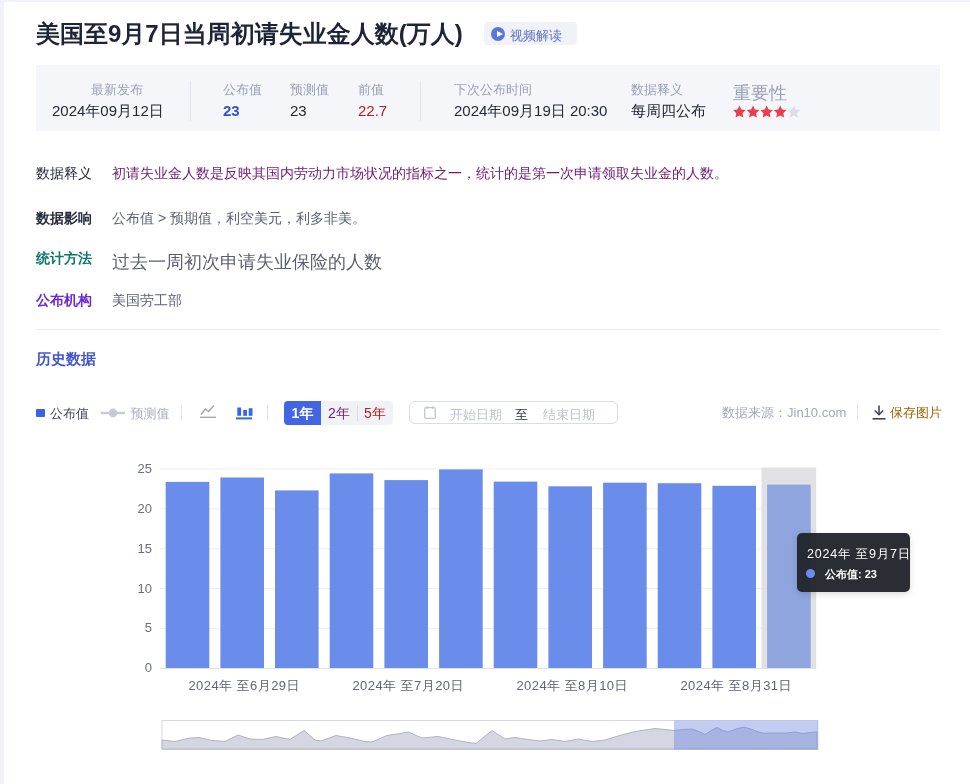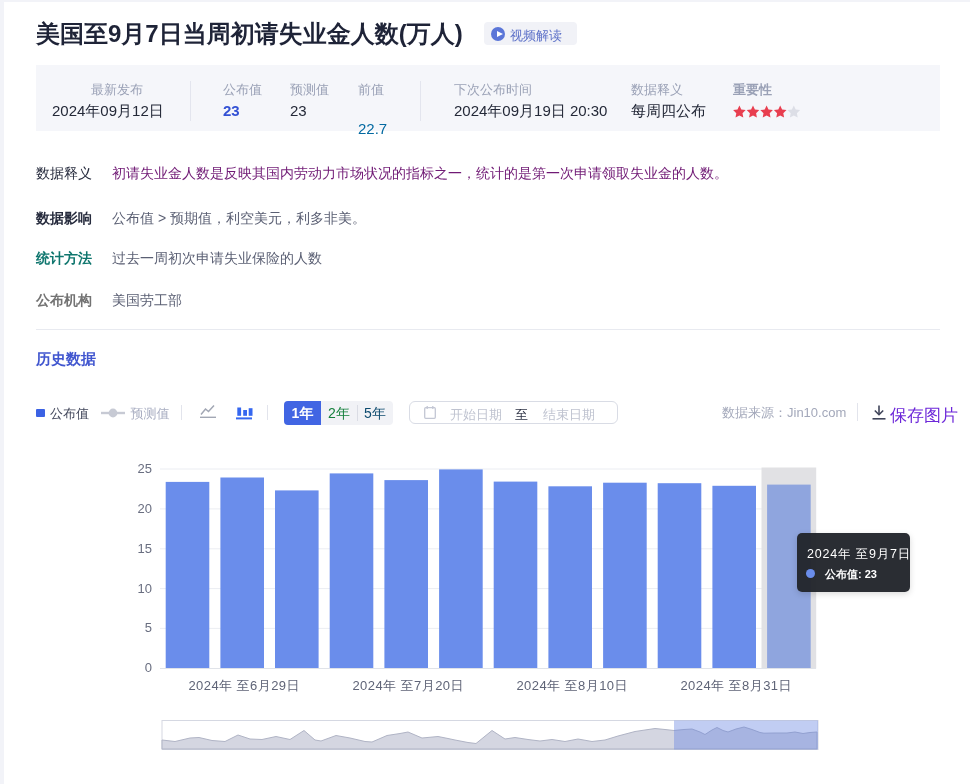--- a/index.html
+++ b/index.html
@@ -26,51 +26,51 @@
   <div class="abs lbl" style="left:52px;top:81px;font-size:13px;color:#9aa1b6;margin-left:39px;">最新发布</div>
   <div class="abs" style="left:52px;top:102px;font-size:15px;color:#242938;">2024年09月12日</div>
 
   <div class="abs" style="left:223px;top:81px;font-size:13px;color:#9aa1b6;">公布值</div>
   <div class="abs" style="left:223px;top:102px;font-size:15px;font-weight:700;color:#3351d4;">23</div>
 
   <div class="abs" style="left:290px;top:81px;font-size:13px;color:#9aa1b6;">预测值</div>
   <div class="abs" style="left:290px;top:102px;font-size:15px;color:#242938;">23</div>
 
   <div class="abs" style="left:358px;top:81px;font-size:13px;color:#9aa1b6;">前值</div>
-  <div class="abs" style="left:358px;top:120px;font-size:15px;color:#0369a1;">22.7</div>
+  <div class="abs" style="left:358px;top:102px;font-size:15px;color:#b91c1c;">22.7</div>
 
   <div class="abs" style="left:454px;top:81px;font-size:13px;color:#9aa1b6;">下次公布时间</div>
   <div class="abs" style="left:454px;top:102px;font-size:15px;color:#242938;">2024年09月19日 20:30</div>
 
   <div class="abs" style="left:631px;top:81px;font-size:13px;color:#9aa1b6;">数据释义</div>
   <div class="abs" style="left:631px;top:102px;font-size:15px;color:#242938;">每周四公布</div>
 
-  <div class="abs" style="left:733px;top:81px;font-size:13px;color:#9aa1b6;font-weight:bold;">重要性</div>
+  <div class="abs" style="left:733px;top:81px;font-size:18px;color:#9aa1b6;">重要性</div>
   <div class="abs" style="left:733px;top:105px;">
     <svg width="70" height="14" viewBox="0 0 70 14">
       <g fill="#e83e4f">
         <path d="M6.4 0.5 L8.3 4.6 12.7 5.1 9.5 8.2 10.3 12.6 6.4 10.4 2.5 12.6 3.3 8.2 0.1 5.1 4.5 4.6 Z"></path>
         <path d="M20 0.5 L21.9 4.6 26.3 5.1 23.1 8.2 23.9 12.6 20 10.4 16.1 12.6 16.9 8.2 13.7 5.1 18.1 4.6 Z"></path>
         <path d="M33.6 0.5 L35.5 4.6 39.9 5.1 36.7 8.2 37.5 12.6 33.6 10.4 29.7 12.6 30.5 8.2 27.3 5.1 31.7 4.6 Z"></path>
         <path d="M47.2 0.5 L49.1 4.6 53.5 5.1 50.3 8.2 51.1 12.6 47.2 10.4 43.3 12.6 44.1 8.2 40.9 5.1 45.3 4.6 Z"></path>
       </g>
       <path fill="#dcdee6" d="M60.8 0.5 L62.7 4.6 67.1 5.1 63.9 8.2 64.7 12.6 60.8 10.4 56.9 12.6 57.7 8.2 54.5 5.1 58.9 4.6 Z"></path>
     </svg>
   </div>
 
   <div class="abs" style="left:36px;top:165px;font-size:14px;font-weight:400;color:#262b3d;text-align:right;">数据释义</div>
   <div class="abs" style="left:112px;top:165px;font-size:14px;color:#701a75;">初请失业金人数是反映其国内劳动力市场状况的指标之一，统计的是第一次申请领取失业金的人数。</div>
 
   <div class="abs" style="left:36px;top:210px;font-size:14px;font-weight:700;color:#262b3d;">数据影响</div>
   <div class="abs" style="left:112px;top:210px;font-size:14px;color:#5a5f73;">公布值 &gt; 预期值，利空美元，利多非美。</div>
 
   <div class="abs" style="left:36px;top:250px;font-size:14px;font-weight:700;color:#0f766e;">统计方法</div>
-  <div class="abs" style="left:112px;top:250px;font-size:14px;color:#5a5f73;">过去一周初次申请失业保险的人数</div>
+  <div class="abs" style="left:112px;top:250px;font-size:18px;color:#5a5f73;">过去一周初次申请失业保险的人数</div>
 
-  <div class="abs" style="left:36px;top:292px;font-size:14px;font-weight:700;color:#737373;">公布机构</div>
+  <div class="abs" style="left:36px;top:292px;font-size:14px;font-weight:700;color:#6d28d9;">公布机构</div>
   <div class="abs" style="left:112px;top:292px;font-size:14px;color:#5a5f73;">美国劳工部</div>
 
   <div class="abs" style="left:36px;top:329px;width:904px;height:1px;background:#e8eaf0;"></div>
 
   <div class="abs" style="left:36px;top:350px;font-size:15px;font-weight:700;color:#4156cf;">历史数据</div>
 
   <div class="abs" style="left:36px;top:408.5px;width:8.5px;height:8.5px;background:#3b62e4;border-radius:1px;"></div>
   <div class="abs" style="left:50px;top:404.5px;font-size:13px;color:#42475b;">公布值</div>
 
   <svg class="abs" style="left:101px;top:407px;" width="24" height="12" viewBox="0 0 24 12">
@@ -91,42 +91,42 @@
     <rect x="7.2" y="3" width="3.8" height="5.8" fill="#3567f0"></rect>
     <rect x="12.7" y="1.2" width="3.8" height="7.6" fill="#3567f0"></rect>
     <rect x="0" y="10.4" width="16" height="2" fill="#3567f0"></rect>
   </svg>
 
   <div class="abs" style="left:267px;top:405px;width:1px;height:15px;background:#e2e4ec;"></div>
 
   <div class="abs" style="left:284px;top:401px;width:109px;height:24px;background:#f1f2f6;border-radius:4px;"></div>
   <div class="abs" style="left:284px;top:401px;width:37px;height:24px;background:#4165e3;border-radius:4px 0 0 4px;"></div>
   <div class="abs" style="left:284px;top:401px;width:37px;height:24px;font-size:14px;font-weight:700;color:#fff;text-align:center;line-height:24px;">1年</div>
-  <div class="abs" style="left:321px;top:401px;width:36px;height:19px;font-size:14px;color:#15803d;text-align:center;line-height:24px;">2年</div>
+  <div class="abs" style="left:321px;top:401px;width:36px;height:19px;font-size:14px;color:#701a75;text-align:center;line-height:24px;">2年</div>
   <div class="abs" style="left:357px;top:405px;width:1px;height:16px;background:#dadce4;"></div>
-  <div class="abs" style="left:357px;top:401px;width:36px;height:24px;font-size:14px;color:#0c4a6e;text-align:center;line-height:24px;">5年</div>
+  <div class="abs" style="left:357px;top:401px;width:36px;height:24px;font-size:14px;color:#b91c1c;text-align:center;line-height:24px;">5年</div>
 
   <div class="abs" style="left:409px;top:401px;width:209px;height:23px;border:1px solid #d9dce5;border-radius:6px;background:#fff;"></div>
   <svg class="abs" style="left:424px;top:406px;" width="12" height="13" viewBox="0 0 12 13">
     <rect x="0.7" y="1.7" width="10.6" height="10.6" rx="1" fill="none" stroke="#c3c7d4" stroke-width="1.3"></rect>
     <line x1="3.2" y1="0" x2="3.2" y2="3" stroke="#c3c7d4" stroke-width="1.3"></line>
     <line x1="8.8" y1="0" x2="8.8" y2="3" stroke="#c3c7d4" stroke-width="1.3"></line>
   </svg>
   <div class="abs" style="left:450px;top:406px;font-size:13px;color:#bfc3d0;">开始日期</div>
   <div class="abs" style="left:515px;top:406px;font-size:13px;color:#2e3345;">至</div>
   <div class="abs" style="left:543px;top:406px;font-size:13px;color:#bfc3d0;">结束日期</div>
 
   <div class="abs" style="left:722px;top:404px;font-size:13px;color:#a3a8ba;">数据来源：Jin10.com</div>
   <div class="abs" style="left:857px;top:403px;width:1px;height:18px;background:#e2e4ec;"></div>
   <svg class="abs" style="left:872px;top:405px;" width="14" height="15" viewBox="0 0 14 15">
     <line x1="7" y1="0.5" x2="7" y2="9" stroke="#40455a" stroke-width="1.6"></line>
     <polyline points="2.8,5.5 7,9.7 11.2,5.5" fill="none" stroke="#40455a" stroke-width="1.6"></polyline>
     <line x1="0.5" y1="13.8" x2="13.5" y2="13.8" stroke="#40455a" stroke-width="1.6"></line>
   </svg>
-  <div class="abs" style="left:890px;top:404px;font-size:17px;color:#6d28d9;">保存图片</div>
+  <div class="abs" style="left:890px;top:404px;font-size:13px;color:#a16207;">保存图片</div>
 
   <svg class="abs" style="left:0;top:440px;" width="970" height="344" viewBox="0 0 970 344">
 
     <g stroke="#ebedf2" stroke-width="1">
       <line x1="160" y1="29" x2="816" y2="29"></line>
       <line x1="160" y1="68.9" x2="816" y2="68.9"></line>
       <line x1="160" y1="108.8" x2="816" y2="108.8"></line>
       <line x1="160" y1="148.6" x2="816" y2="148.6"></line>
       <line x1="160" y1="188.4" x2="816" y2="188.4"></line>
     </g>

